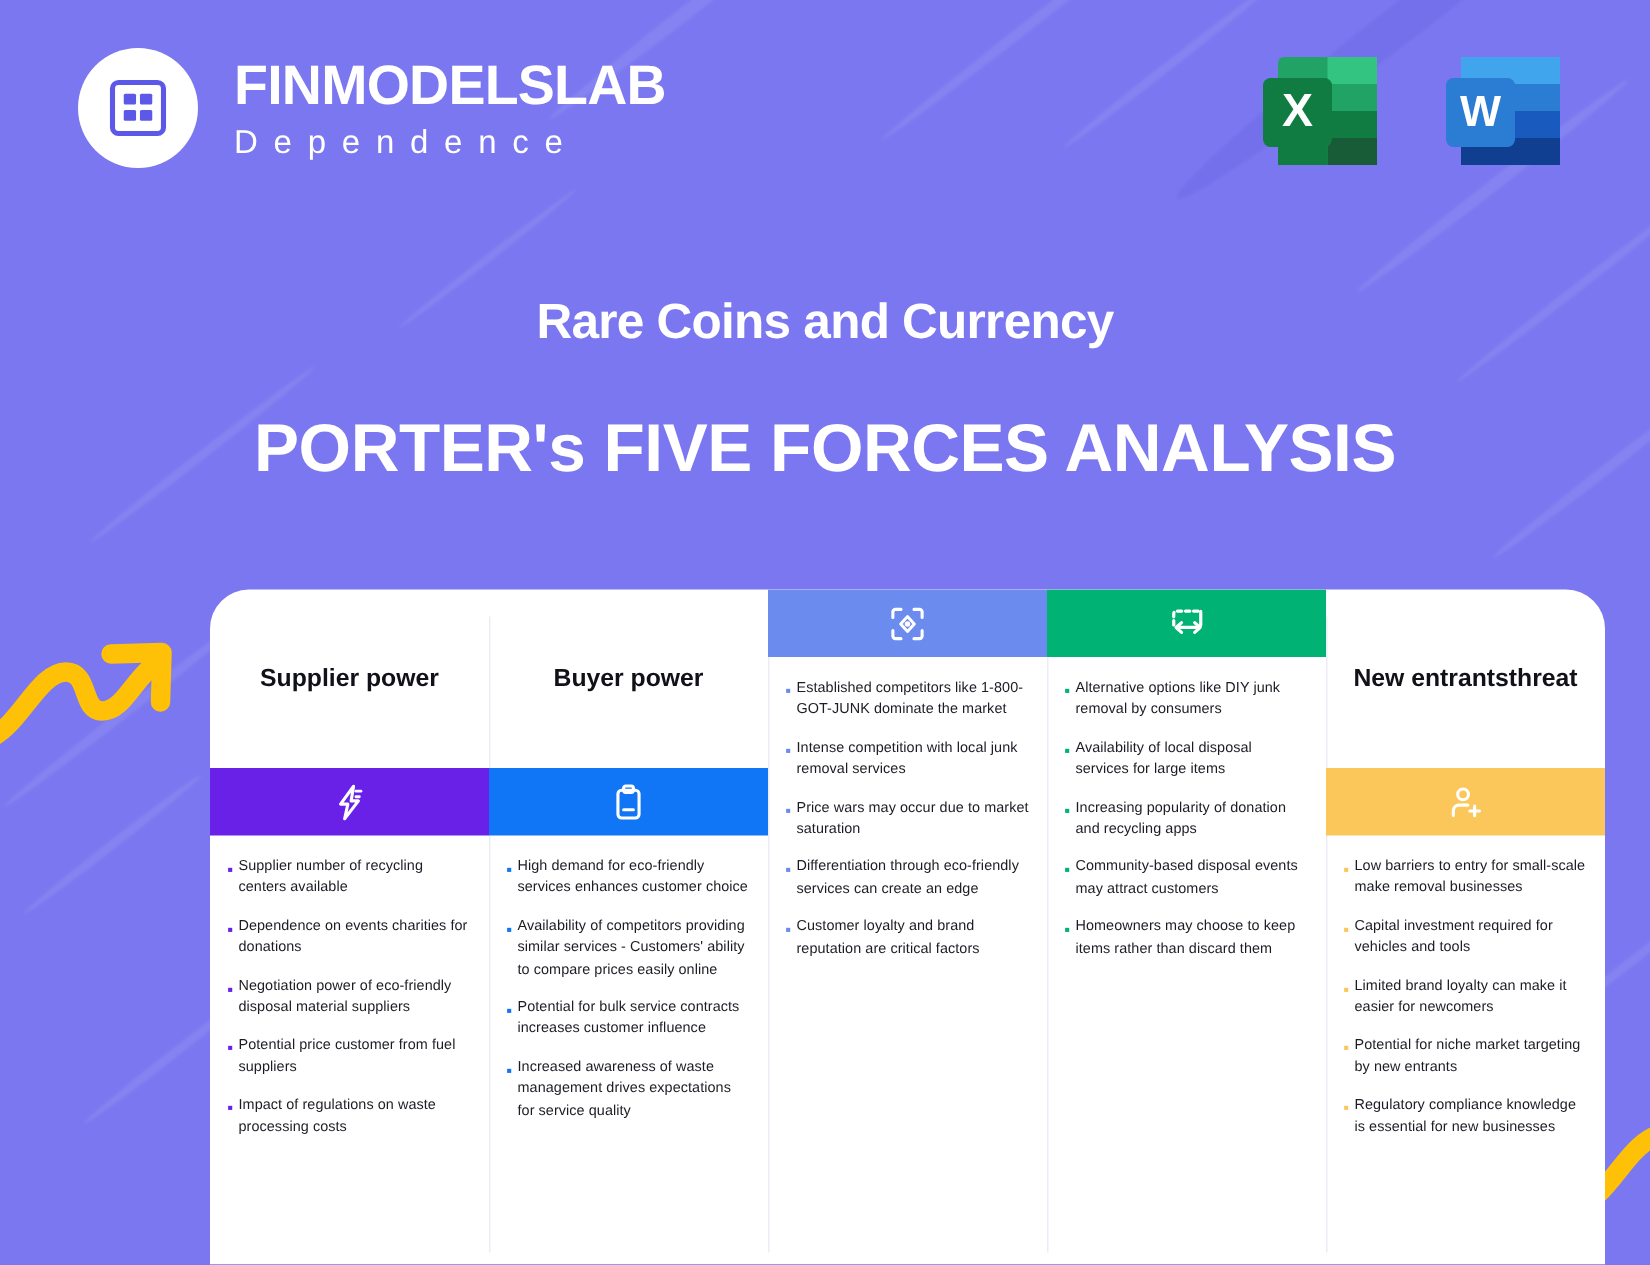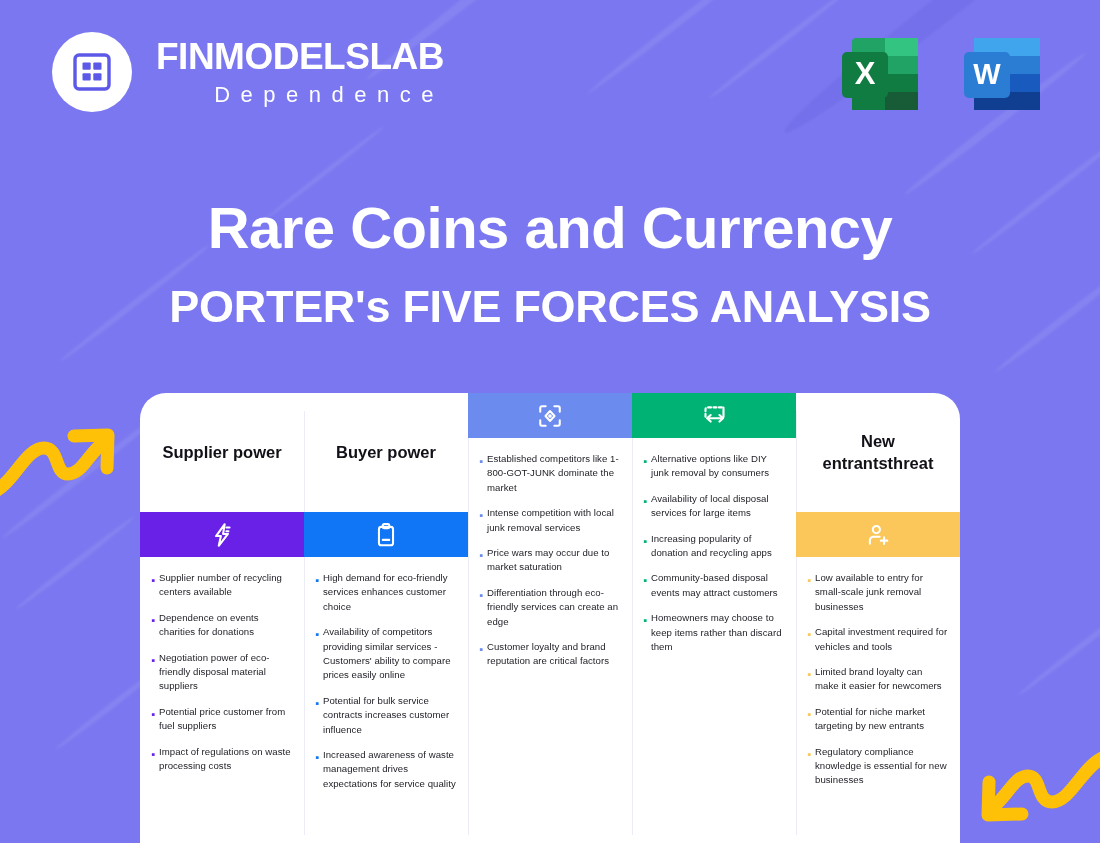--- a/index.html
+++ b/index.html
@@ -25,52 +25,52 @@
   
   .header { position:absolute; top:0; left:0; width:1100px; height:150px; }
 
   .logo-wrap { position:absolute; left:52px; top:32px; display:flex; align-items:center; }
   .logo-circle {
     width:80px; height:80px; border-radius:50%;
     background:#ffffff; display:flex; align-items:center; justify-content:center;
     flex:none;
   }
   .logo-glyph { width:40px; height:40px; }
-  .logo-text { margin-left:24px;text-align:right; }
+  .logo-text { margin-left:24px; }
   .logo-title {
     font-size:37px; font-weight:bold; color:#ffffff;
     letter-spacing:-0.5px; line-height:1; white-space:nowrap;
   }
   .logo-sub {
     font-size:22px; color:#ffffff; letter-spacing:10.5px;
     margin-top:9px; line-height:1; white-space:nowrap; font-weight:300;
   }
 
   .office-icons { position:absolute; right:52px; top:28px; display:flex; gap:30px; }
   .office-icon { position:relative; width:92px; height:92px; }
 
   
   .titles { position:absolute; top:196px; left:0; width:1100px; text-align:center; }
   .title-main {
-    font-size:58px; font-weight:bold; color:#ffffff;
+    font-size:33px; font-weight:bold; color:#ffffff;
     letter-spacing:-0.5px; line-height:1.12;
   }
   .title-sub {
     font-size:45px; font-weight:bold; color:#ffffff;
-    letter-spacing:-0.3px; line-height:1.12; margin-top:21px;
+    letter-spacing:-0.3px; line-height:1.12; margin-top:41px;
   }
 
   
   .arrow-left  { position:absolute; left:-8px;  top:408px; }
   .arrow-right { position:absolute; right:-4px; top:752px; }
 
   
   .card {
     position:absolute; left:140px; top:393px;
-    width:820px; height:450px;
+    width:930px; height:450px;
     background:#ffffff;
     border-radius:26px 26px 0 0;
     overflow:hidden;
   }
   .table { display:flex; width:100%; height:100%; position:relative; }
   .col {
     flex:1 1 0; position:relative;
     display:flex; flex-direction:column;
   }
   .col + .col::before {
@@ -333,21 +333,21 @@
               <circle cx="10.5" cy="7" r="3.3" fill="none" stroke="#fff" stroke-width="1.9"></circle>
               <path d="M4.5 20 V17 A3.4 3.4 0 0 1 7.9 13.6 H13.5" fill="none" stroke="#fff" stroke-width="1.9" stroke-linecap="round" stroke-linejoin="round"></path>
               <line x1="17.6" y1="14.2" x2="17.6" y2="20.2" stroke="#fff" stroke-width="1.9" stroke-linecap="round"></line>
               <line x1="14.6" y1="17.2" x2="20.6" y2="17.2" stroke="#fff" stroke-width="1.9" stroke-linecap="round"></line>
             </svg>
           </span>
         </div>
         <div class="col-body">
           <div class="bullet-row">
             <span class="bullet-dot" style="color: rgb(251, 199, 91);">▪</span>
-            <span class="bullet-text">Low available to entry for small-scale junk removal businesses</span>
+            <span class="bullet-text">Low barriers to entry for small-scale make removal businesses</span>
           </div>
           <div class="bullet-row">
             <span class="bullet-dot" style="color: rgb(251, 199, 91);">▪</span>
             <span class="bullet-text">Capital investment required for vehicles and tools</span>
           </div>
           <div class="bullet-row">
             <span class="bullet-dot" style="color: rgb(251, 199, 91);">▪</span>
             <span class="bullet-text">Limited brand loyalty can make it easier for newcomers</span>
           </div>
           <div class="bullet-row">

